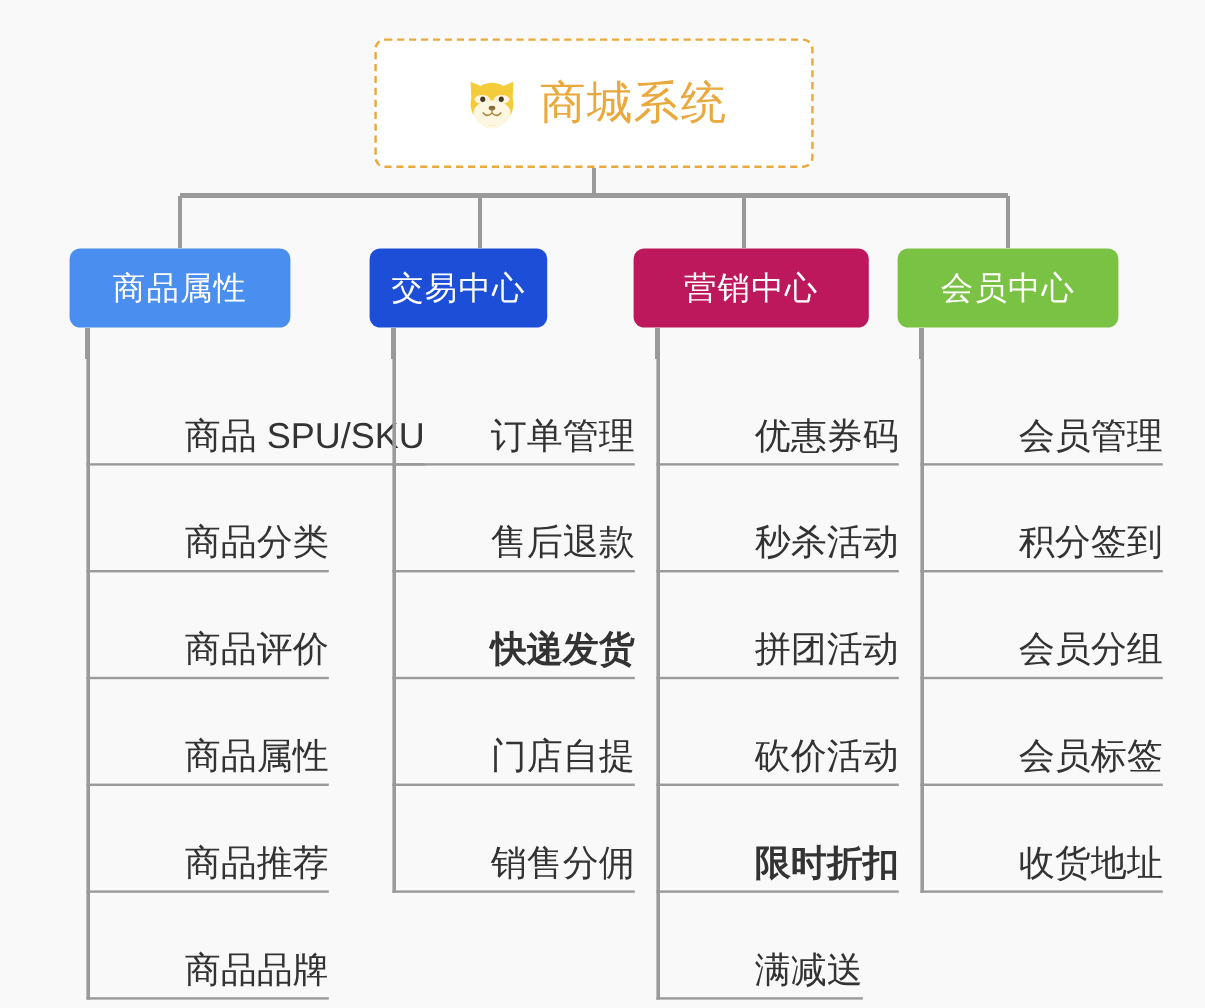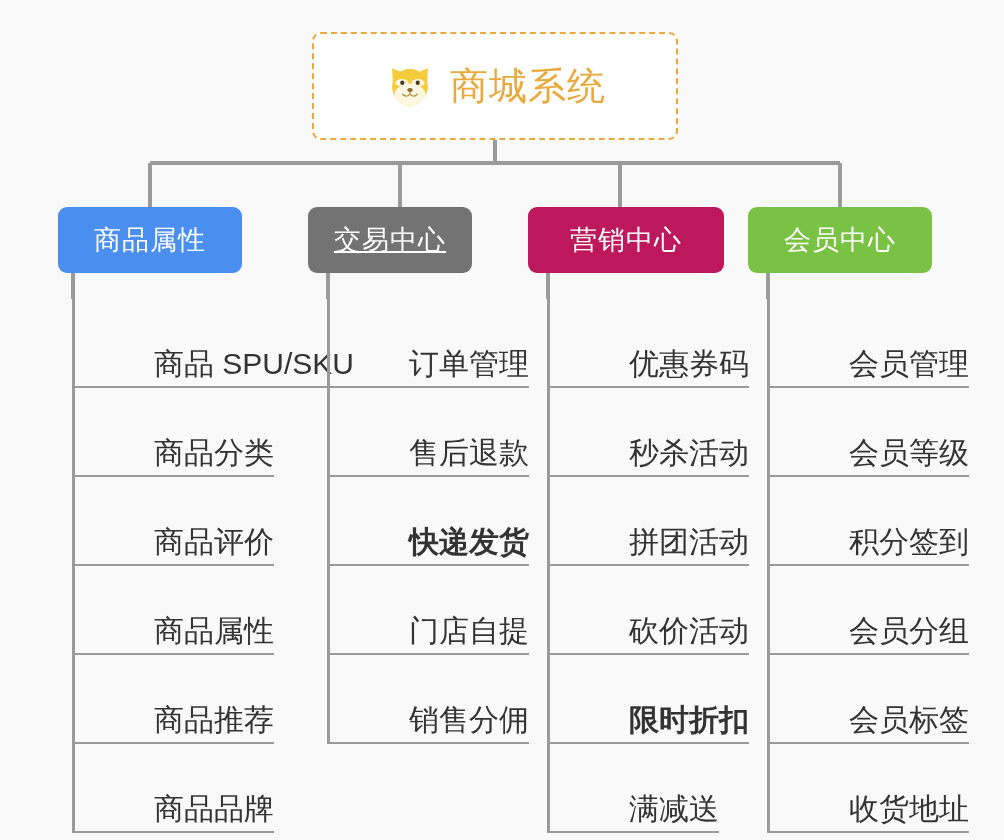--- a/index.html
+++ b/index.html
@@ -156,21 +156,21 @@
       <div class="leaf" style="border-bottom-color: rgb(154, 154, 154);">
           <span class="leaf-label">商品推荐</span>
         </div>
       <div class="leaf" style="border-bottom-color: rgb(154, 154, 154);">
           <span class="leaf-label">商品品牌</span>
         </div>
     </div>
   </div>
 
   <div class="column" id="column-2" style="left:308px;">
-    <div class="col-header" style="width:164px; background:#737373;text-decoration:underline;">交易中心</div>
+    <div class="col-header" style="width:148px; background:#1d4ed8;">交易中心</div>
     <div class="col-items" style="margin-left:19px;">
       <div class="spine" style="background: rgb(154, 154, 154);"></div>
       <div class="leaf" style="border-bottom-color: rgb(154, 154, 154);">
           <span class="leaf-label">订单管理</span>
         </div>
       <div class="leaf" style="border-bottom-color: rgb(154, 154, 154);">
           <span class="leaf-label">售后退款</span>
         </div>
       <div class="leaf" style="border-bottom-color: rgb(154, 154, 154); font-weight: bold;">
           <span class="leaf-label">快递发货</span>
@@ -208,23 +208,20 @@
         </div>
     </div>
   </div>
 
   <div class="column" id="column-4" style="left:748px;">
     <div class="col-header" style="width:184px; background:#7ac243;">会员中心</div>
     <div class="col-items" style="margin-left:19px;">
       <div class="spine" style="background: rgb(154, 154, 154);"></div>
       <div class="leaf" style="border-bottom-color: rgb(154, 154, 154);">
           <span class="leaf-label">会员管理</span>
-        </div>
-      <div class="leaf" style="border-bottom-color: rgb(154, 154, 154);">
-          <span class="leaf-label">会员等级</span>
         </div>
       <div class="leaf" style="border-bottom-color: rgb(154, 154, 154);">
           <span class="leaf-label">积分签到</span>
         </div>
       <div class="leaf" style="border-bottom-color: rgb(154, 154, 154);">
           <span class="leaf-label">会员分组</span>
         </div>
       <div class="leaf" style="border-bottom-color: rgb(154, 154, 154);">
           <span class="leaf-label">会员标签</span>
         </div>

